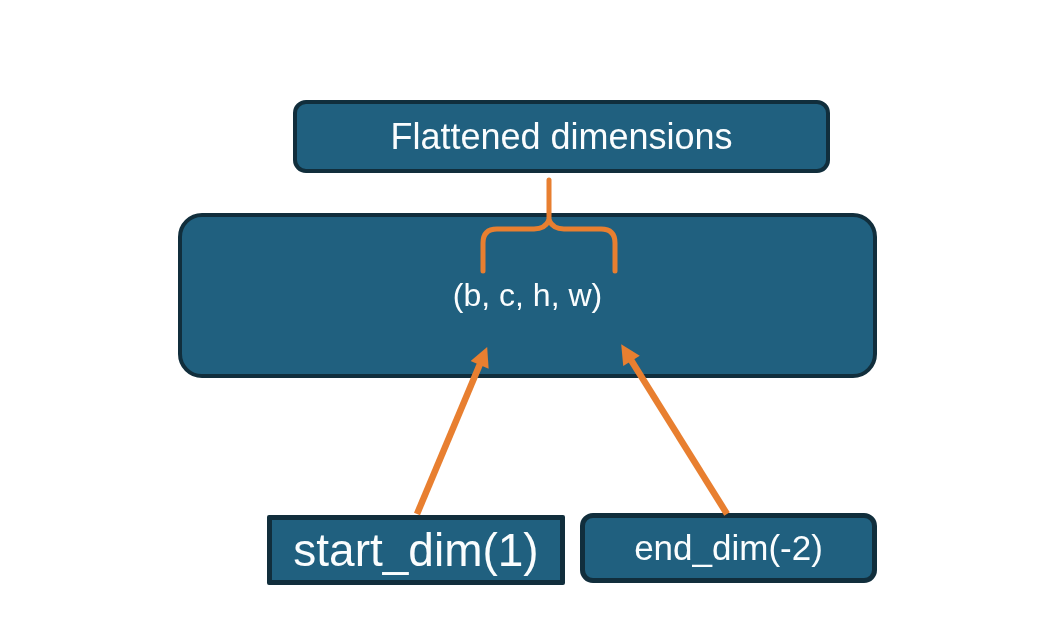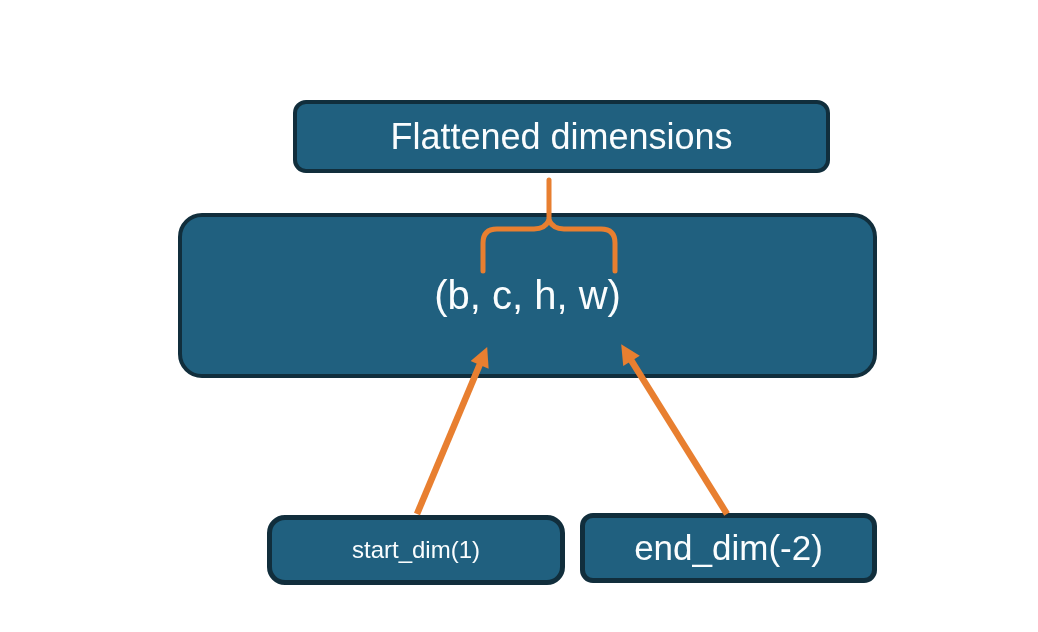--- a/index.html
+++ b/index.html
@@ -29,28 +29,28 @@
   .title-box {
     left: 293px; top: 100px;
     width: 537px; height: 73px;
     border-radius: 13px;
     font-size: 36px;
   }
   .tensor-box {
     left: 178px; top: 213px;
     width: 699px; height: 165px;
     border-radius: 24px;
-    font-size: 40px;
+    font-size: 32px;
   }
   .start-box {
     left: 267px; top: 515px;
     width: 298px; height: 70px;
-    border-radius: 18px;
+    border-radius: 2px;
     border-width: 5px;
-    font-size: 24px;
+    font-size: 46px;
   }
   .end-box {
     left: 580px; top: 513px;
     width: 297px; height: 70px;
     border-radius: 13px;
     border-width: 5px;
     font-size: 35px;
   }
   .overlay {
     position: absolute;

